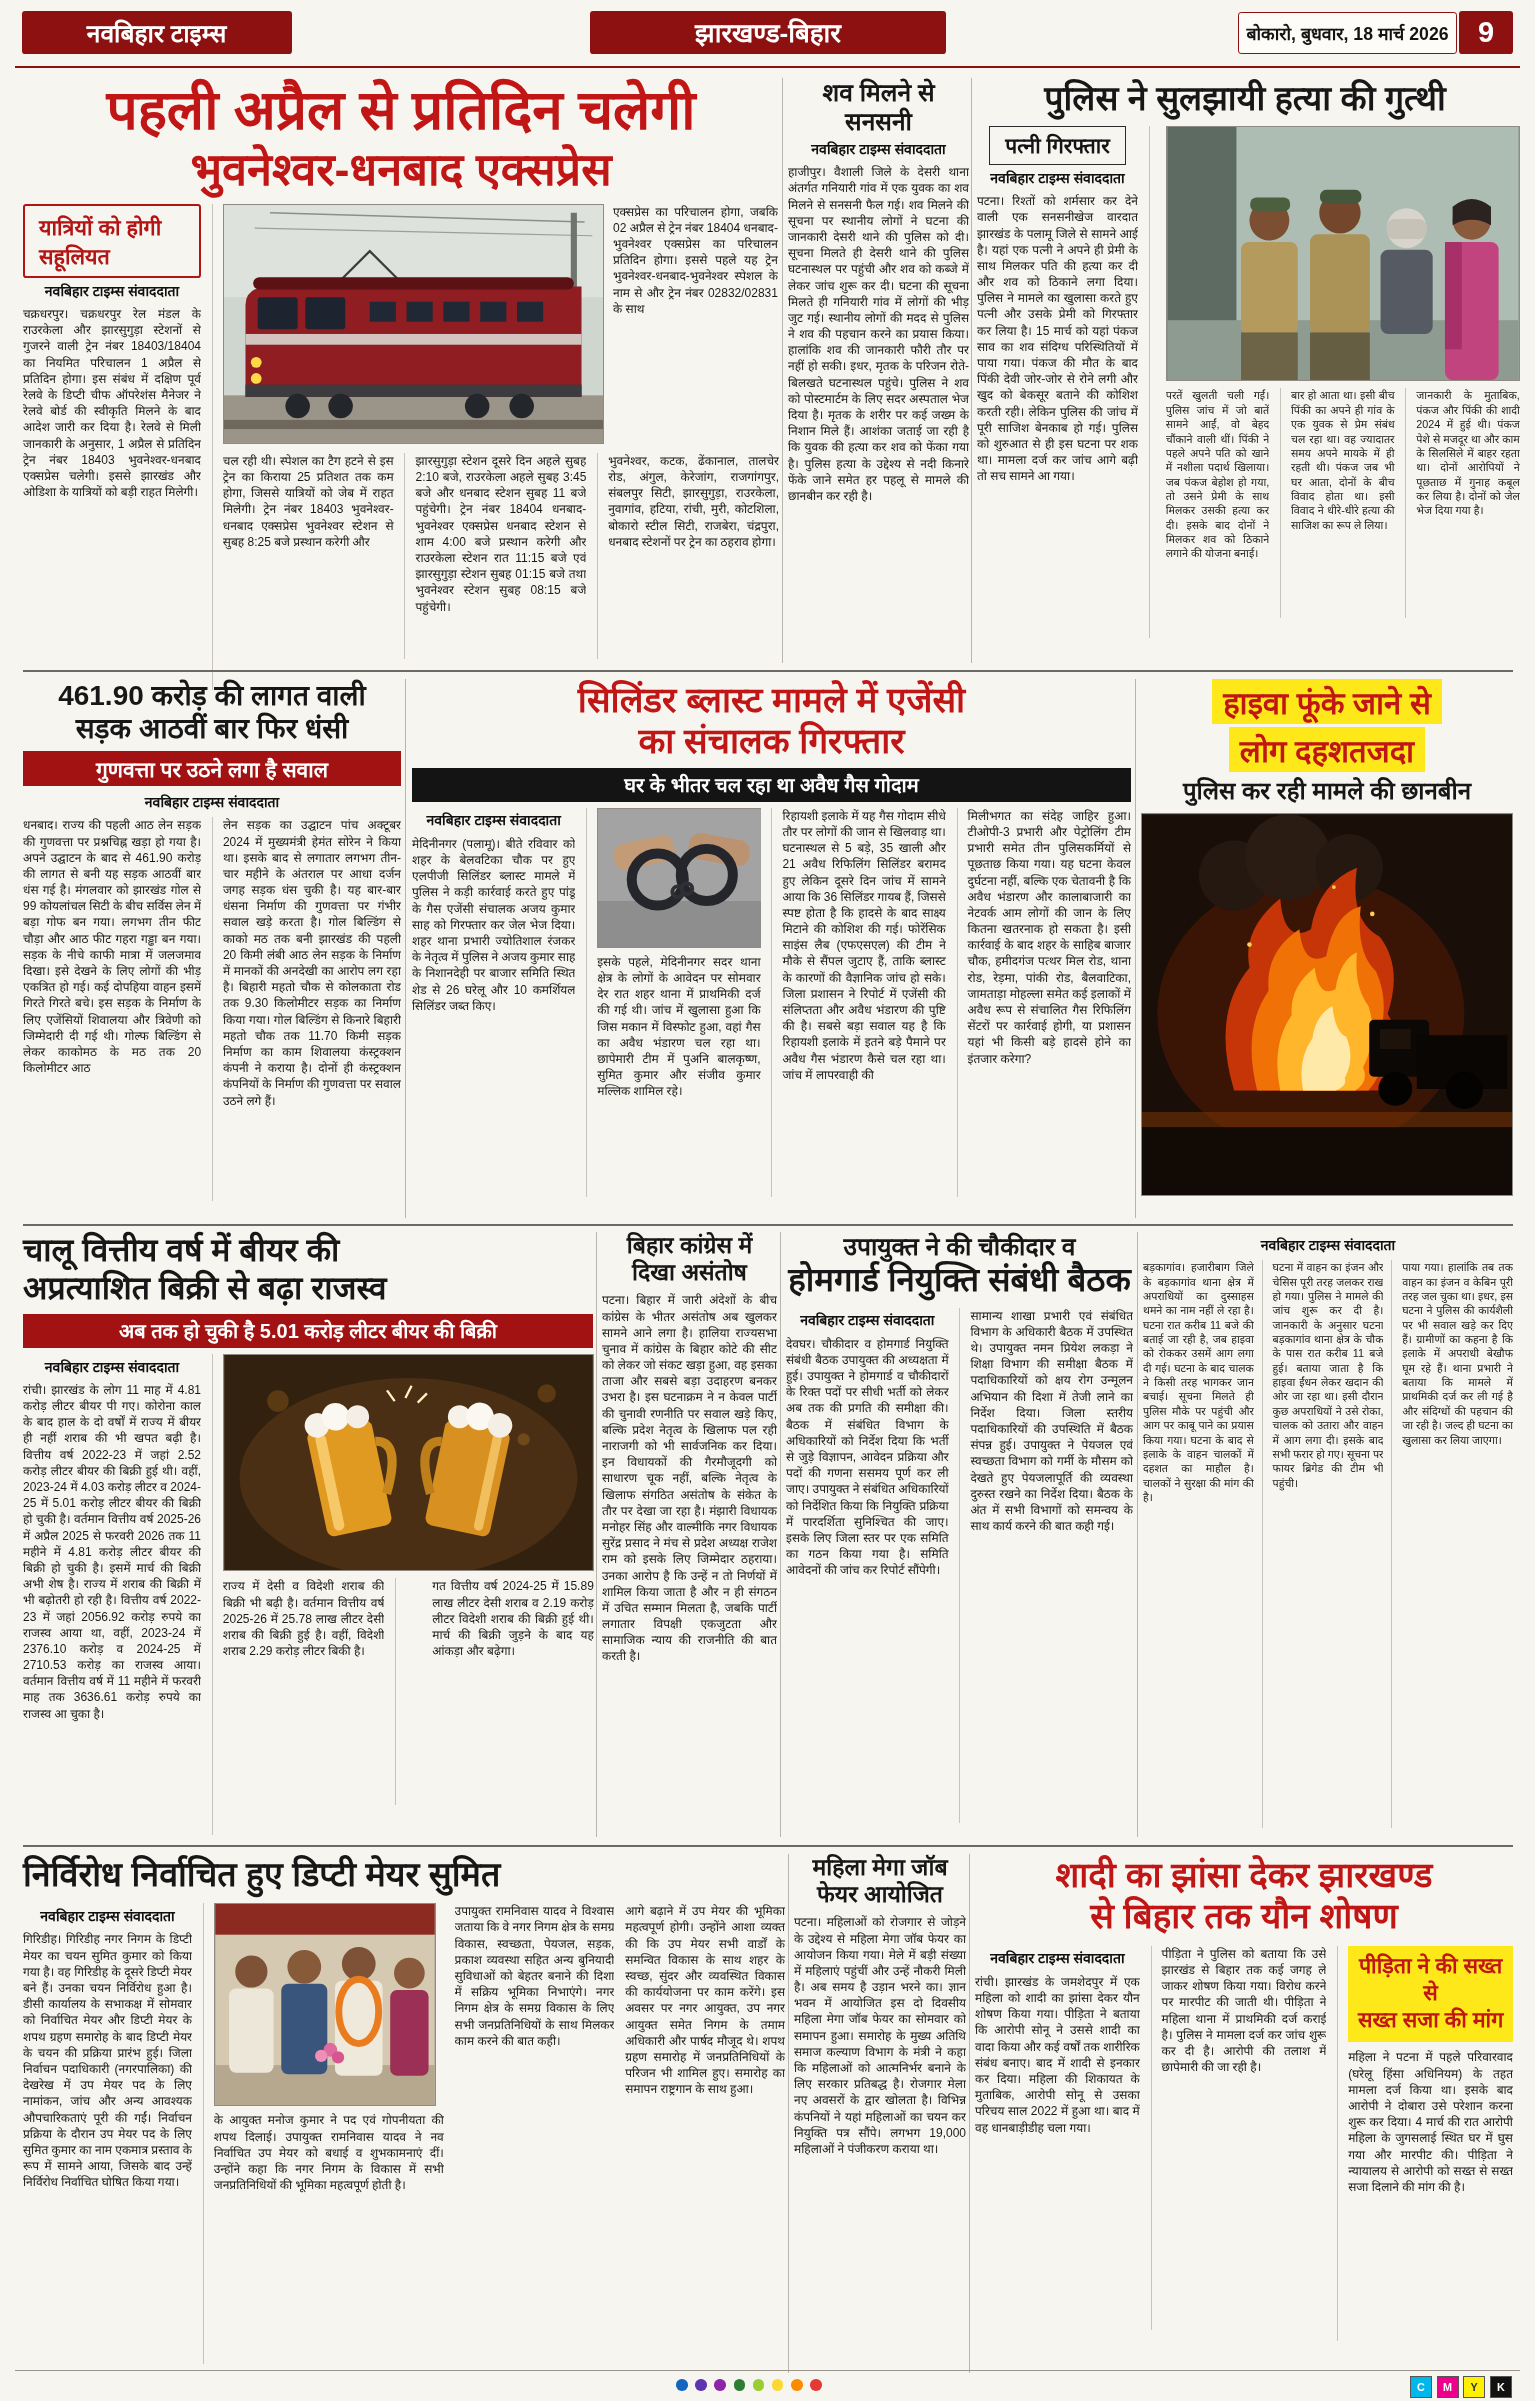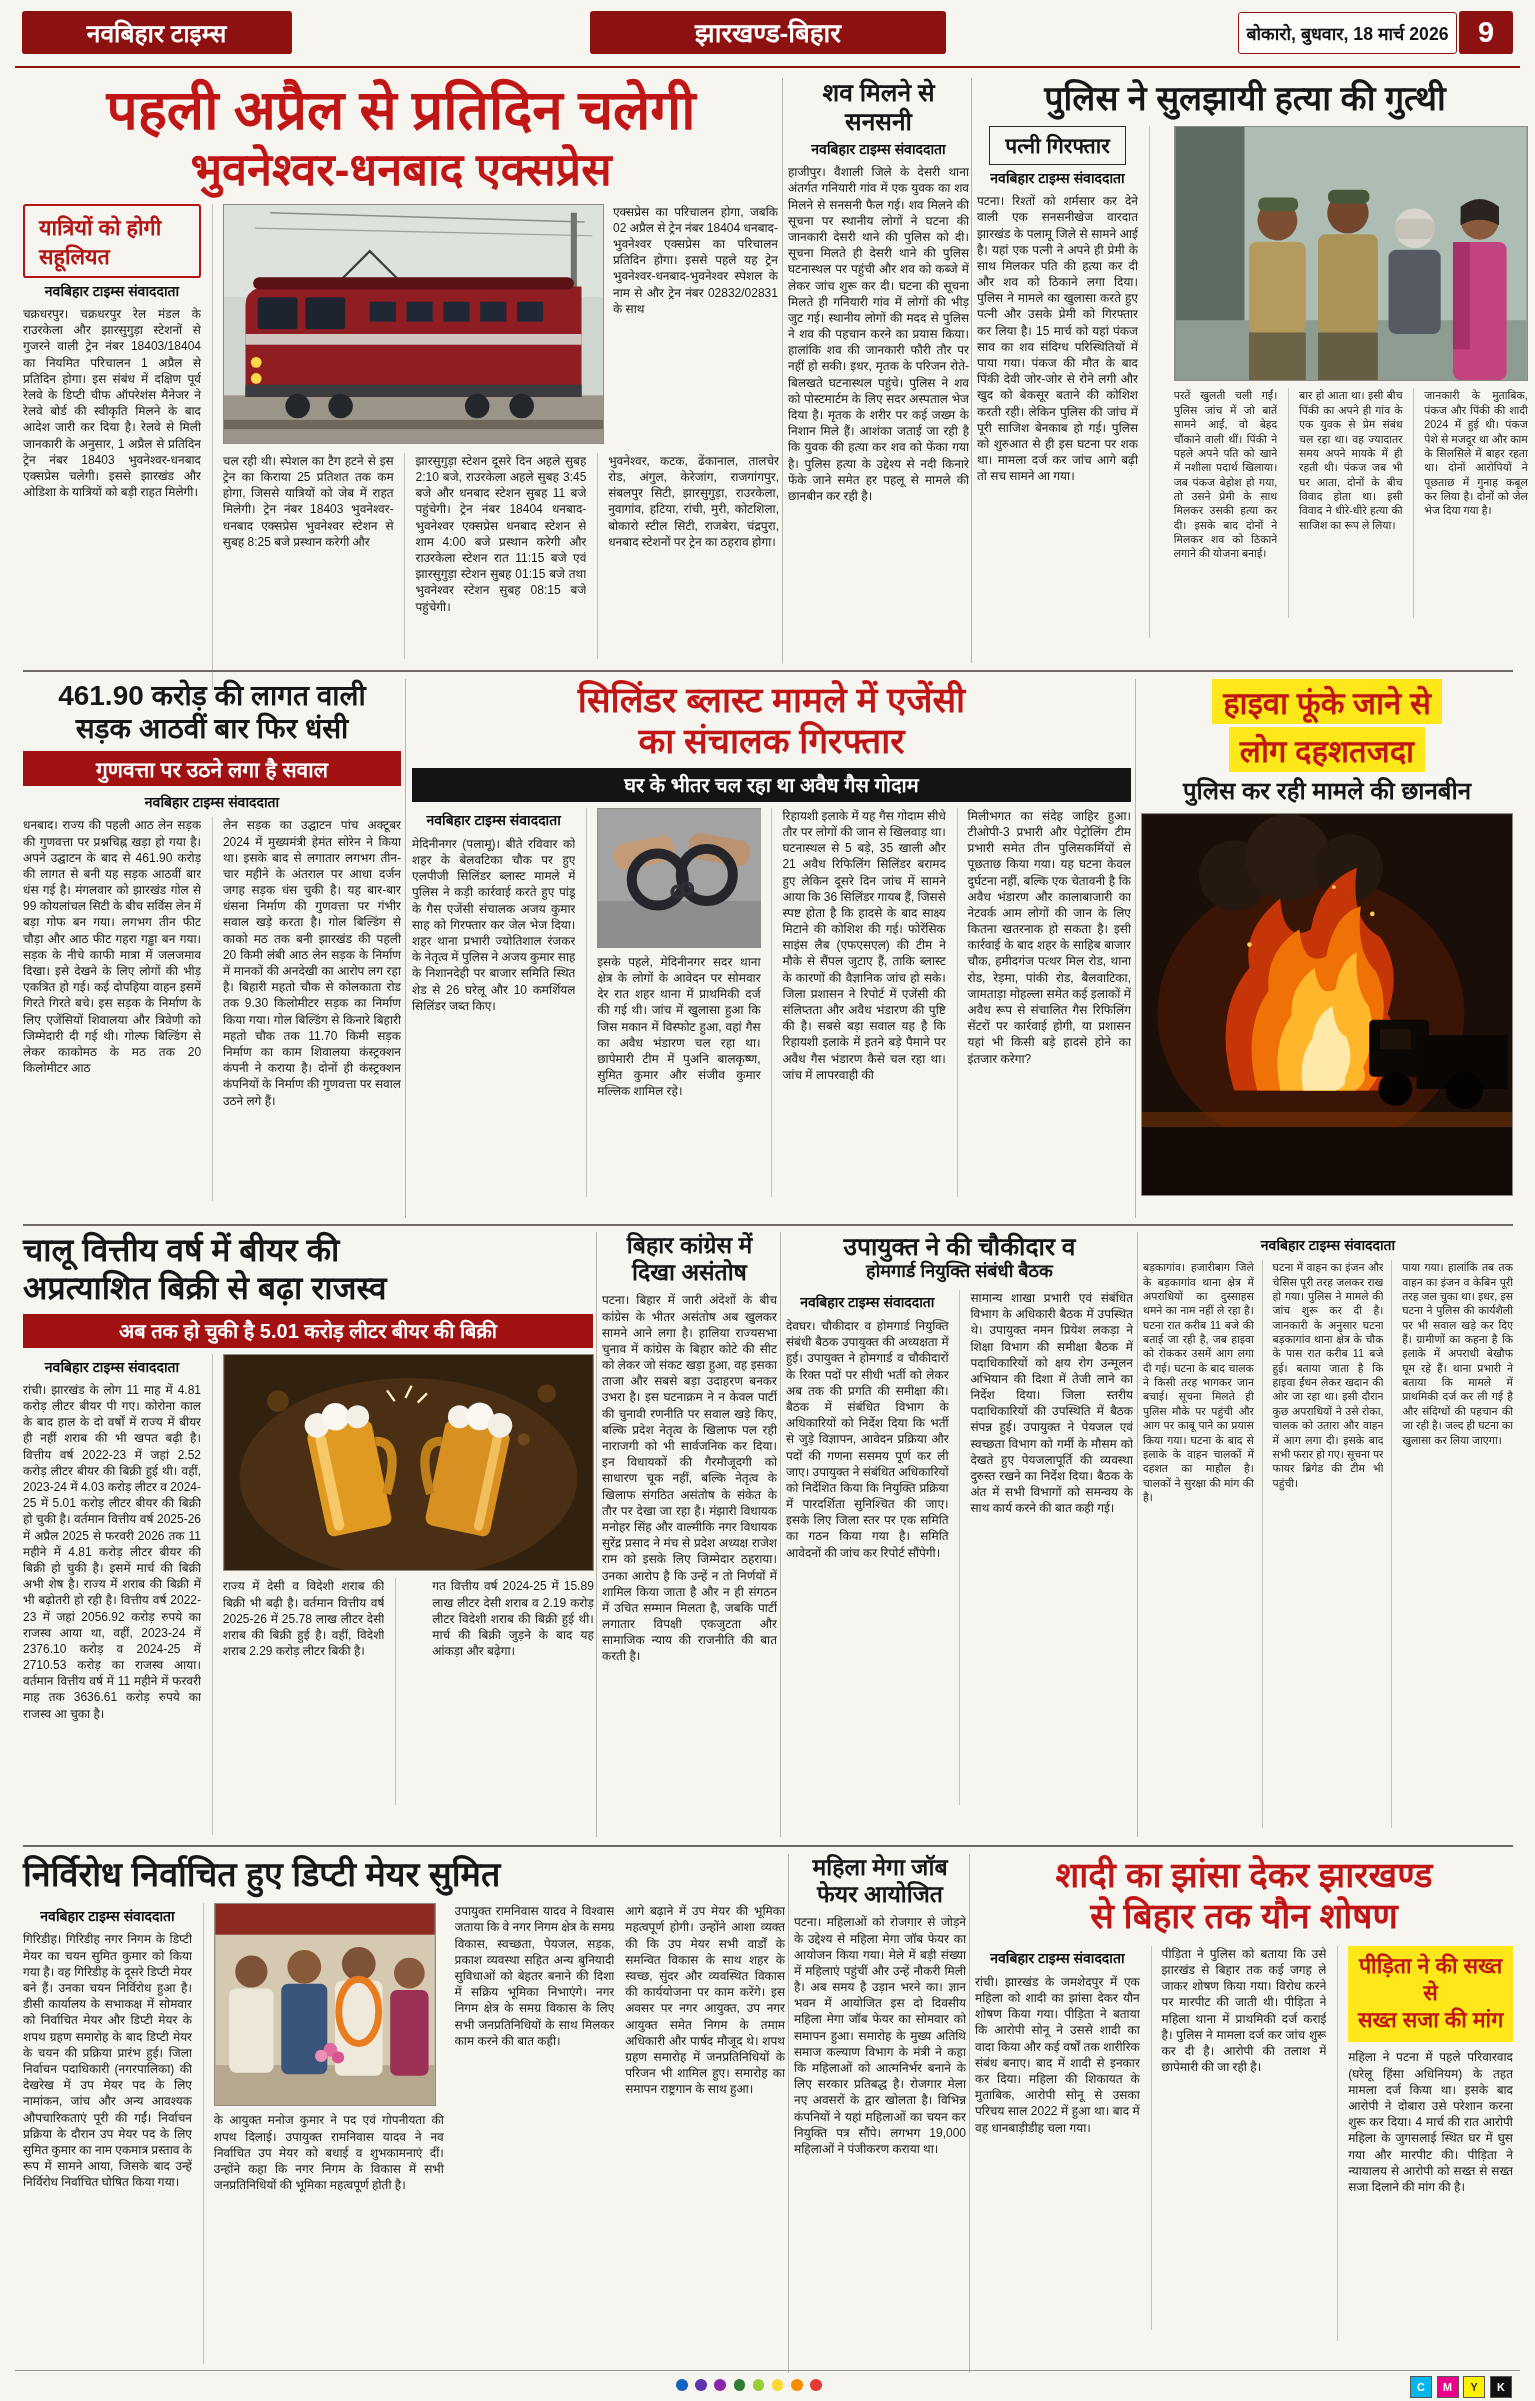--- a/index.html
+++ b/index.html
@@ -109,21 +109,21 @@
   <div class="abs vrule" style="left:971px;top:78px;height:585px;"></div>
 
   <section class="abs" style="left:977px;top:78px;width:536px;height:585px;">
     <h1 class="hl hl-blk" style="font-size:34px;">पुलिस ने सुलझायी हत्या की गुत्थी</h1>
     <div style="display:flex;gap:10.8px;margin-top:7.7px;">
       <div style="width:161px;flex:none;text-align:center;">
         <span class="kicker-blk" style="font-size:21px;">पत्नी गिरफ्तार</span>
         <p class="byline">नवबिहार टाइम्स संवाददाता</p>
         <p class="col" style="height:445px;">पटना। रिश्तों को शर्मसार कर देने वाली एक सनसनीखेज वारदात झारखंड के पलामू जिले से सामने आई है। यहां एक पत्नी ने अपने ही प्रेमी के साथ मिलकर पति की हत्या कर दी और शव को ठिकाने लगा दिया। पुलिस ने मामले का खुलासा करते हुए पत्नी और उसके प्रेमी को गिरफ्तार कर लिया है। 15 मार्च को यहां पंकज साव का शव संदिग्ध परिस्थितियों में पाया गया। पंकज की मौत के बाद पिंकी देवी जोर-जोर से रोने लगी और खुद को बेकसूर बताने की कोशिश करती रही। लेकिन पुलिस की जांच में पूरी साजिश बेनकाब हो गई। पुलिस को शुरुआत से ही इस घटना पर शक था। मामला दर्ज कर जांच आगे बढ़ी तो सच सामने आ गया।</p>
       </div>
-      <div style="flex:1;border-left:0.8px solid #c7c3ba;padding-left:24px;">
+      <div style="flex:1;border-left:0.8px solid #c7c3ba;padding-left:16px;">
         <svg class="photo" width="352" height="253" viewBox="0 0 458 330">
           <rect width="458" height="330" fill="#aebdb4"></rect>
           <rect width="90" height="330" fill="#5d6b63"></rect>
           <rect y="252" width="458" height="78" fill="#8e9b90"></rect>
           <g>
             <rect x="96" y="150" width="74" height="120" rx="10" fill="#b59a5e"></rect>
             <rect x="96" y="268" width="74" height="62" fill="#6d6448"></rect>
             <circle cx="133" cy="122" r="26" fill="#7c4f33"></circle>
             <rect x="108" y="92" width="52" height="18" rx="8" fill="#4c5f3f"></rect>
           </g>
@@ -278,21 +278,21 @@
   <section class="abs" style="left:602px;top:1232px;width:175px;height:605px;">
     <h2 class="hl hl-blk" style="font-size:23px;">बिहार कांग्रेस में</h2>
     <h2 class="hl hl-blk" style="font-size:23px;">दिखा असंतोष</h2>
     <p class="col" style="height:530px;margin-top:6.1px;">पटना। बिहार में जारी अंदेशों के बीच कांग्रेस के भीतर असंतोष अब खुलकर सामने आने लगा है। हालिया राज्यसभा चुनाव में कांग्रेस के बिहार कोटे की सीट को लेकर जो संकट खड़ा हुआ, वह इसका ताजा और सबसे बड़ा उदाहरण बनकर उभरा है। इस घटनाक्रम ने न केवल पार्टी की चुनावी रणनीति पर सवाल खड़े किए, बल्कि प्रदेश नेतृत्व के खिलाफ पल रही नाराजगी को भी सार्वजनिक कर दिया। इन विधायकों की गैरमौजूदगी को साधारण चूक नहीं, बल्कि नेतृत्व के खिलाफ संगठित असंतोष के संकेत के तौर पर देखा जा रहा है। मंझारी विधायक मनोहर सिंह और वाल्मीकि नगर विधायक सुरेंद्र प्रसाद ने मंच से प्रदेश अध्यक्ष राजेश राम को इसके लिए जिम्मेदार ठहराया। उनका आरोप है कि उन्हें न तो निर्णयों में शामिल किया जाता है और न ही संगठन में उचित सम्मान मिलता है, जबकि पार्टी लगातार विपक्षी एकजुटता और सामाजिक न्याय की राजनीति की बात करती है।</p>
   </section>
 
   <div class="abs vrule" style="left:780px;top:1232px;height:605px;"></div>
 
   <section class="abs" style="left:786px;top:1232px;width:347px;height:605px;">
     <h2 class="hl hl-blk" style="font-size:24.6px;">उपायुक्त ने की चौकीदार व</h2>
-    <h2 class="hl hl-blk" style="font-size:18px;">होमगार्ड नियुक्ति संबंधी बैठक</h2>
+    <h2 class="hl hl-blk" style="font-size:33px;">होमगार्ड नियुक्ति संबंधी बैठक</h2>
     <div class="cols" style="margin-top:7.7px;">
       <div class="col">
         <p class="byline">नवबिहार टाइम्स संवाददाता</p>
         <p class="col" style="height:484px;">देवघर। चौकीदार व होमगार्ड नियुक्ति संबंधी बैठक उपायुक्त की अध्यक्षता में हुई। उपायुक्त ने होमगार्ड व चौकीदारों के रिक्त पदों पर सीधी भर्ती को लेकर अब तक की प्रगति की समीक्षा की। बैठक में संबंधित विभाग के अधिकारियों को निर्देश दिया कि भर्ती से जुड़े विज्ञापन, आवेदन प्रक्रिया और पदों की गणना ससमय पूर्ण कर ली जाए। उपायुक्त ने संबंधित अधिकारियों को निर्देशित किया कि नियुक्ति प्रक्रिया में पारदर्शिता सुनिश्चित की जाए। इसके लिए जिला स्तर पर एक समिति का गठन किया गया है। समिति आवेदनों की जांच कर रिपोर्ट सौंपेगी।</p>
       </div>
       <p class="col" style="height:515px;">सामान्य शाखा प्रभारी एवं संबंधित विभाग के अधिकारी बैठक में उपस्थित थे। उपायुक्त नमन प्रियेश लकड़ा ने शिक्षा विभाग की समीक्षा बैठक में पदाधिकारियों को क्षय रोग उन्मूलन अभियान की दिशा में तेजी लाने का निर्देश दिया। जिला स्तरीय पदाधिकारियों की उपस्थिति में बैठक संपन्न हुई। उपायुक्त ने पेयजल एवं स्वच्छता विभाग को गर्मी के मौसम को देखते हुए पेयजलापूर्ति की व्यवस्था दुरुस्त रखने का निर्देश दिया। बैठक के अंत में सभी विभागों को समन्वय के साथ कार्य करने की बात कही गई।</p>
     </div>
   </section>
 
   <div class="abs vrule" style="left:1137px;top:1232px;height:605px;"></div>

